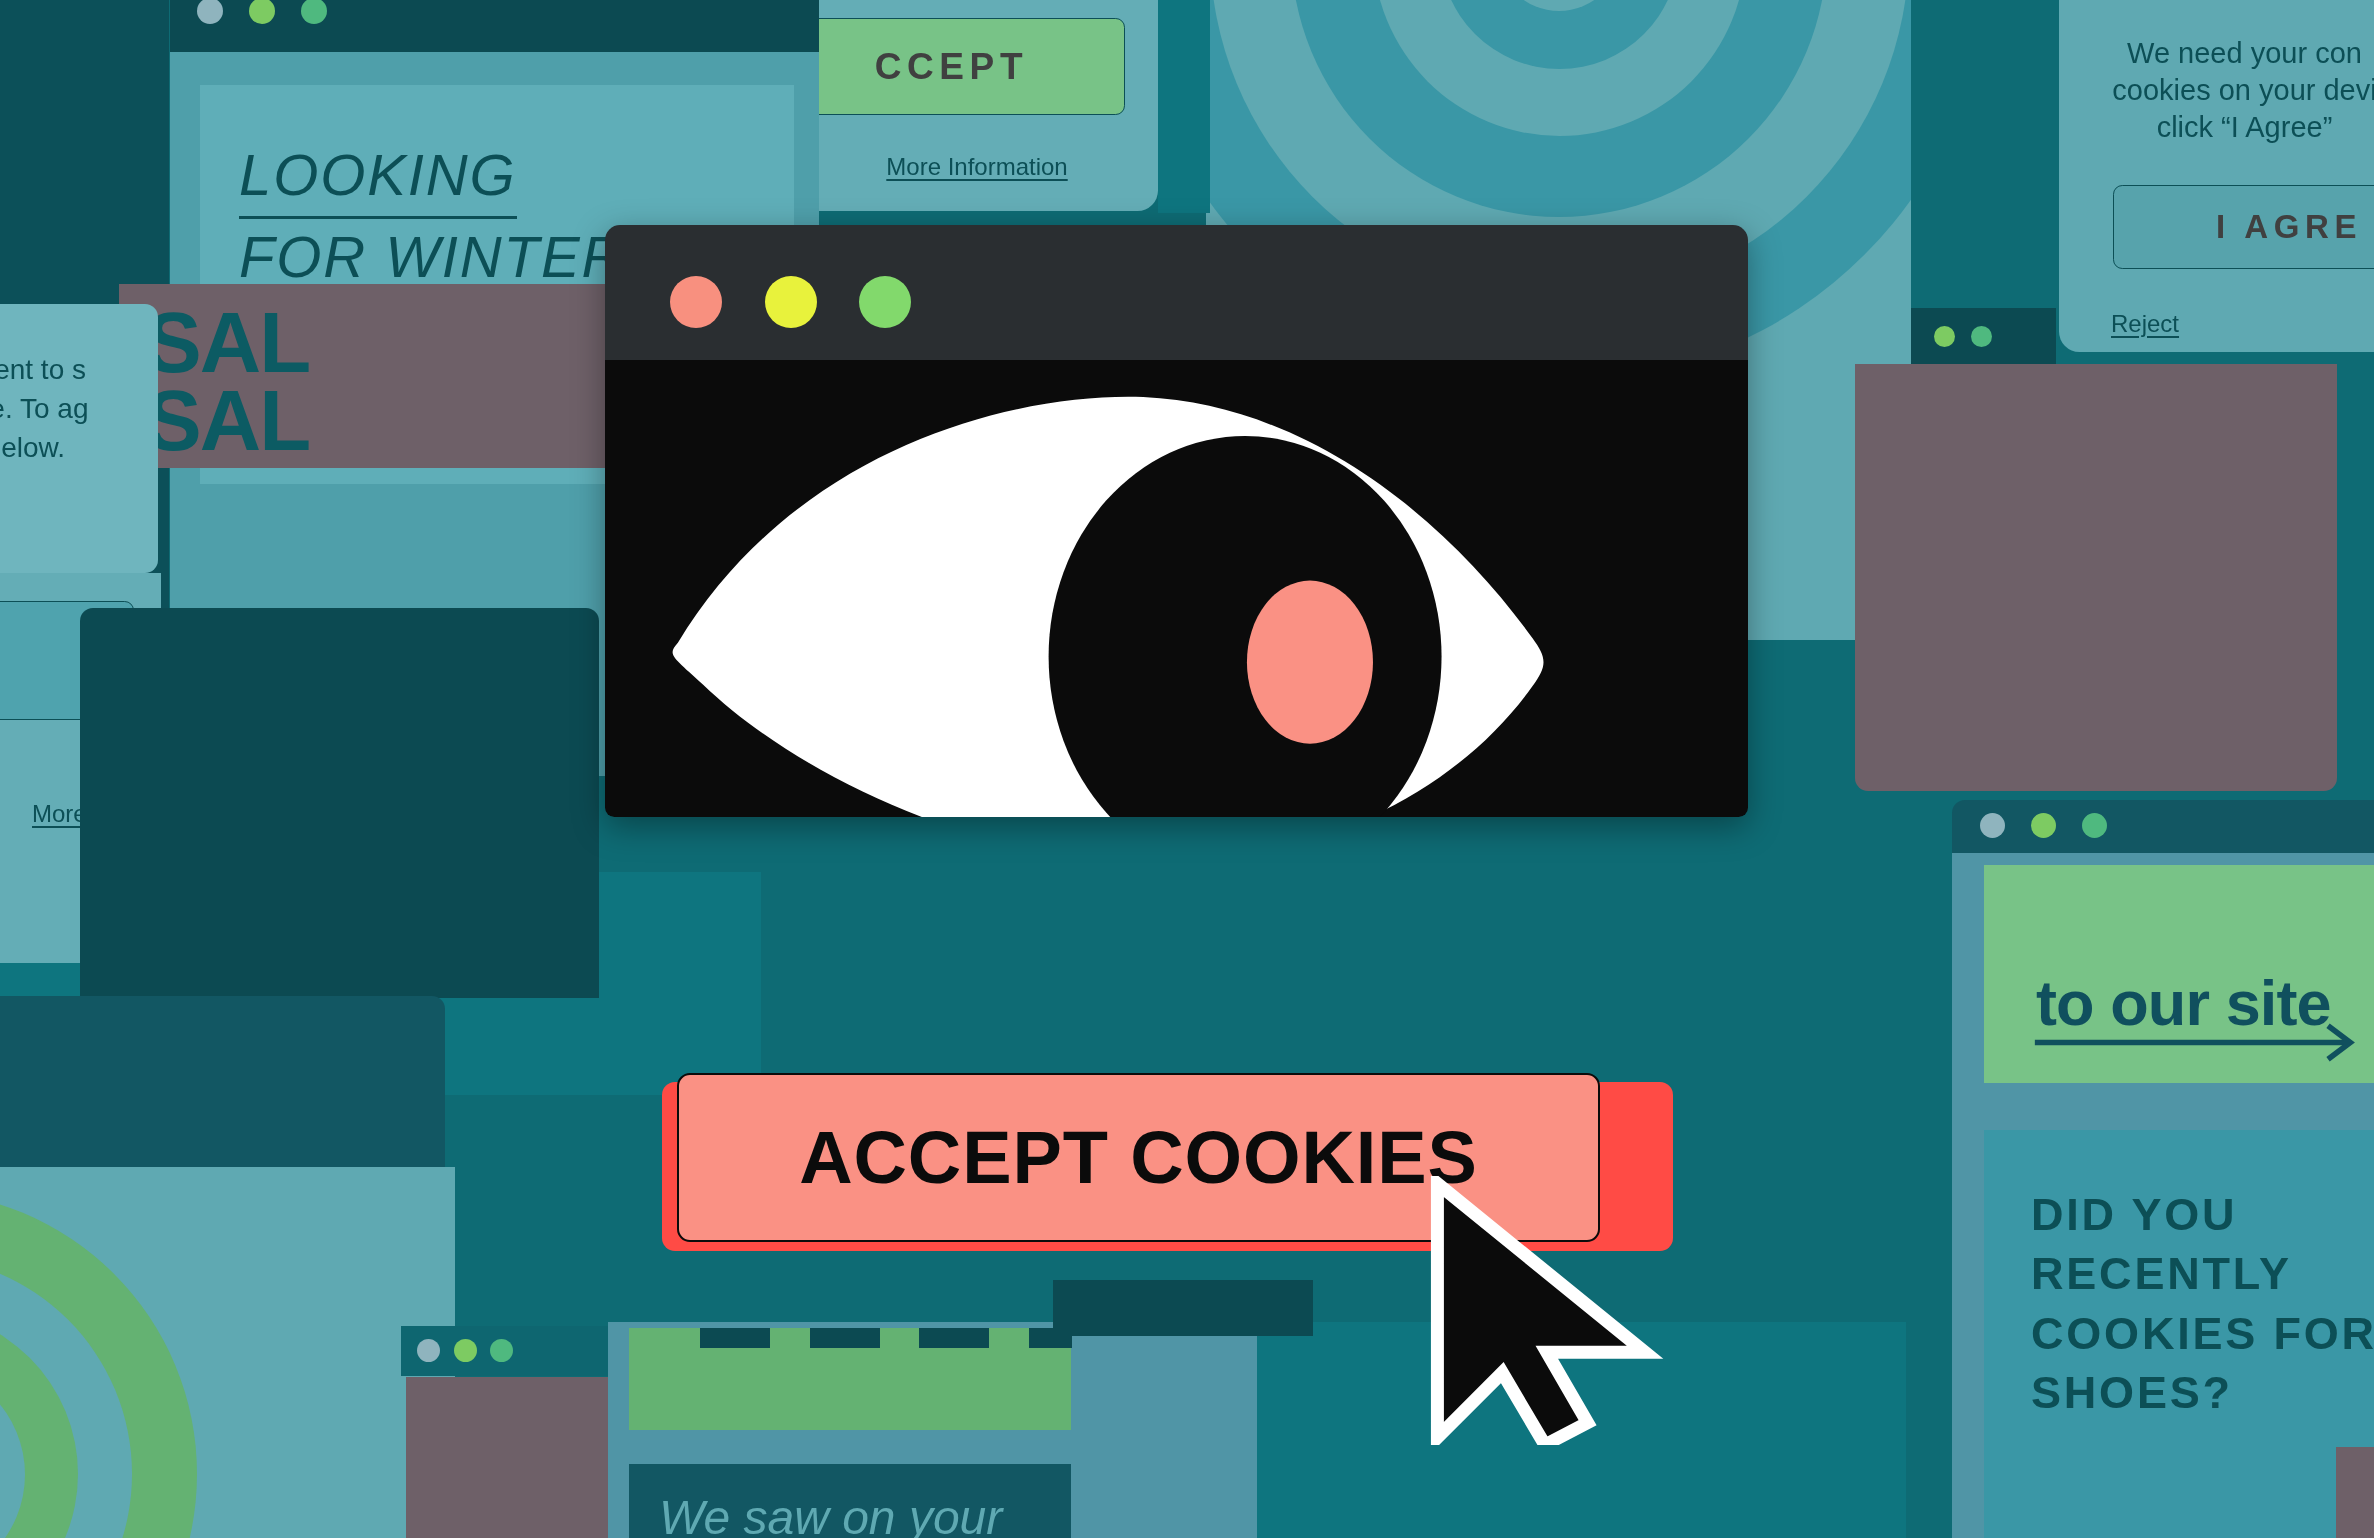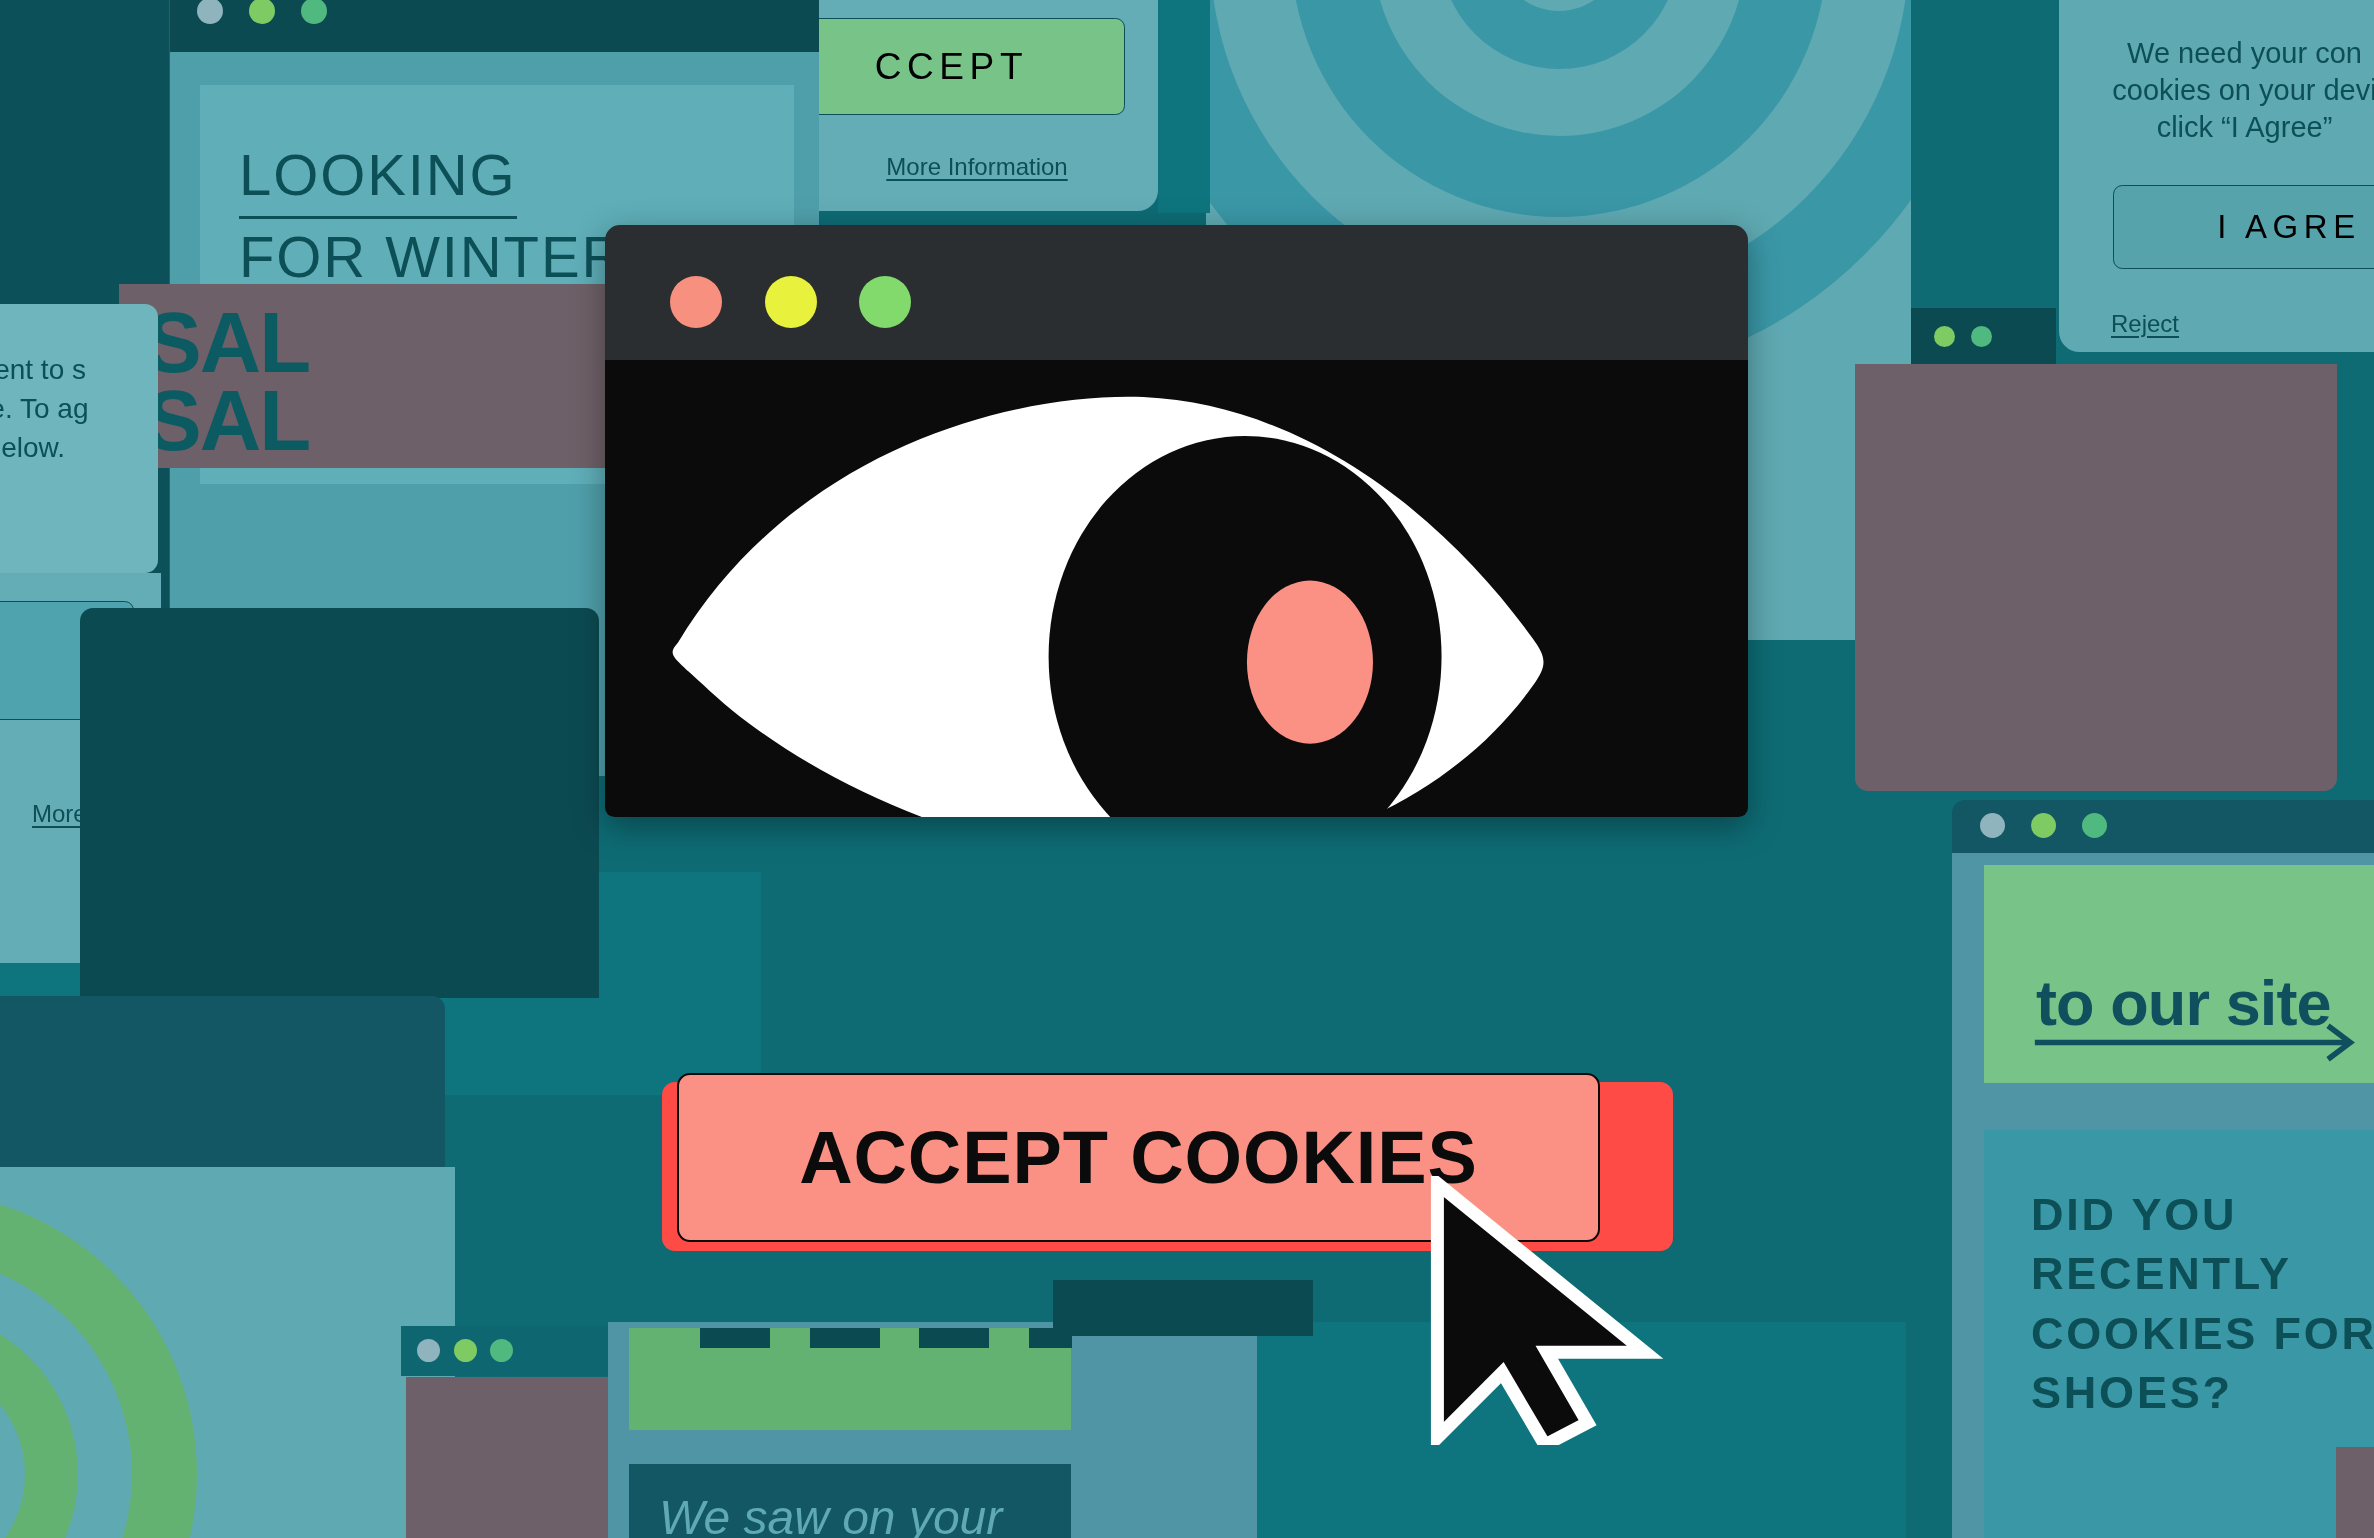--- a/index.html
+++ b/index.html
@@ -18,20 +18,21 @@
   }
   .abs { position:absolute; }
 
   
   .win { position:absolute; border-radius:13px; overflow:hidden; }
   .dot { position:absolute; border-radius:50%; }
 
   
   .t-italic-underline {
     font-family:"Liberation Sans", sans-serif;
+    font-style:italic;
     color:#0C4F56;
     letter-spacing:1.9px;
     line-height:1.30;
   }
   .t-italic-underline span {
     border-bottom:3.7px solid #0C4F56;
     display:inline-block;
     padding-bottom:3.7px;
   }
   .t-body {
@@ -65,22 +66,22 @@
     line-height:1.05;
     letter-spacing:-0.9px;
   }
 
   .pill-btn {
     position:absolute;
     border:1.9px solid #0C4F56;
     border-radius:9.3px;
     display:flex; align-items:center; justify-content:center;
     font-family:"Liberation Sans", sans-serif;
-    font-weight:normal;
-    color:#000000;
+    font-weight:bold;
+    color:#404040;
     letter-spacing:5.6px;
   }
 
   
   #main-window {
     position:absolute;
     left:605px; top:225px;
     width:1143px; height:592px;
     border-radius:15px 15px 9.3px 9.3px;
     overflow:hidden;

